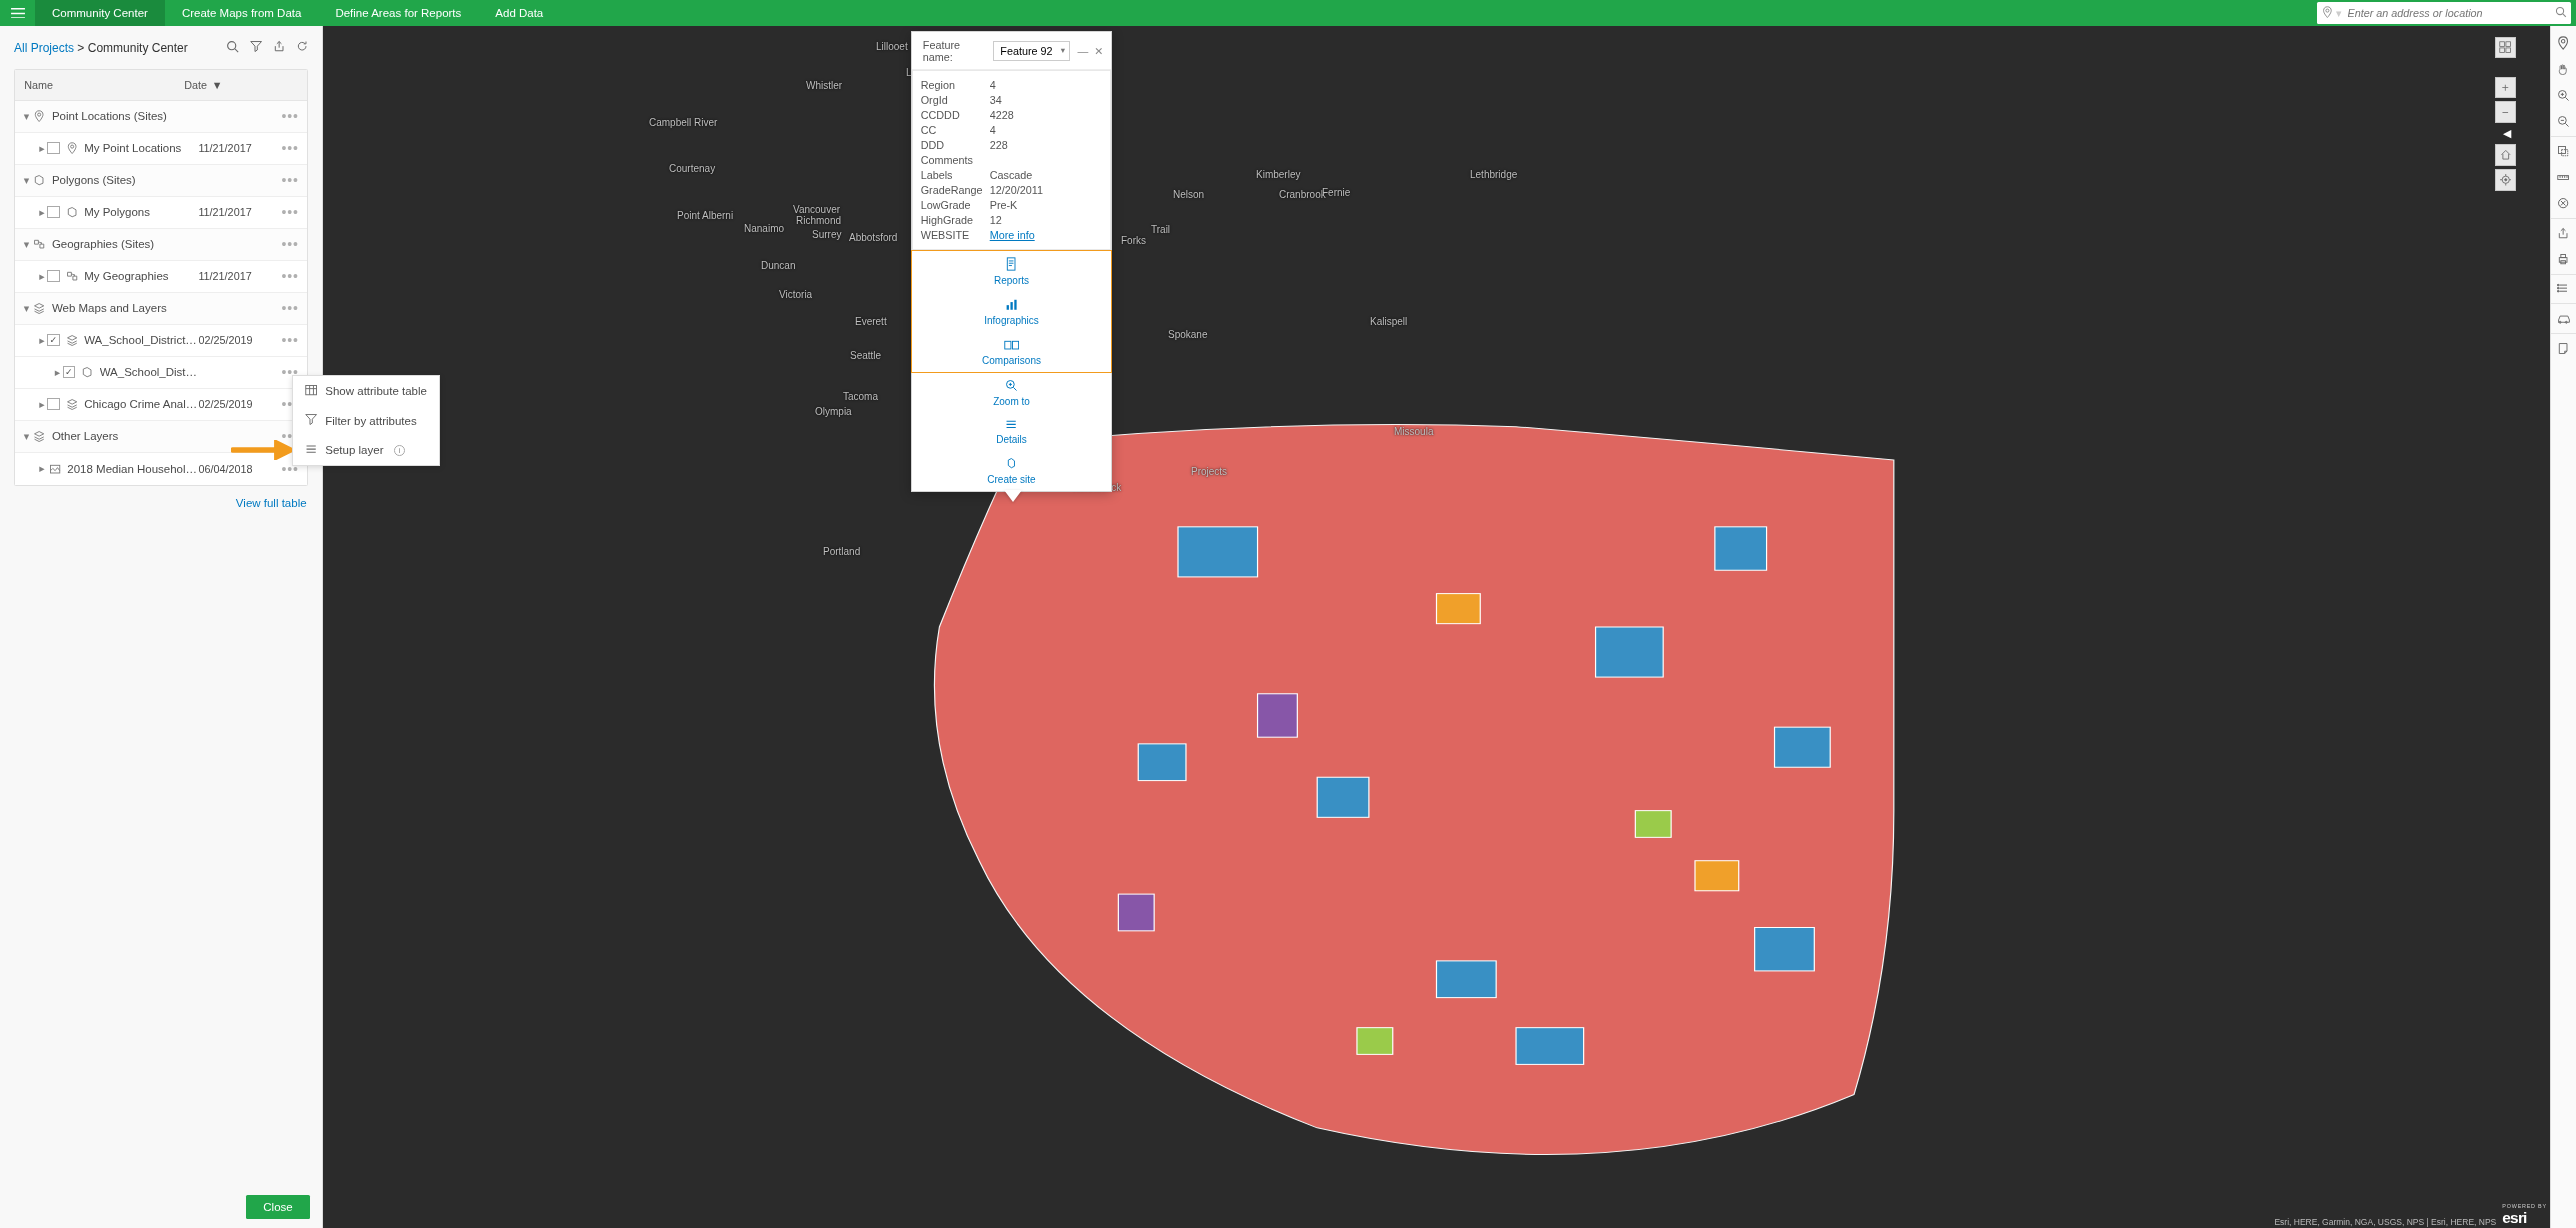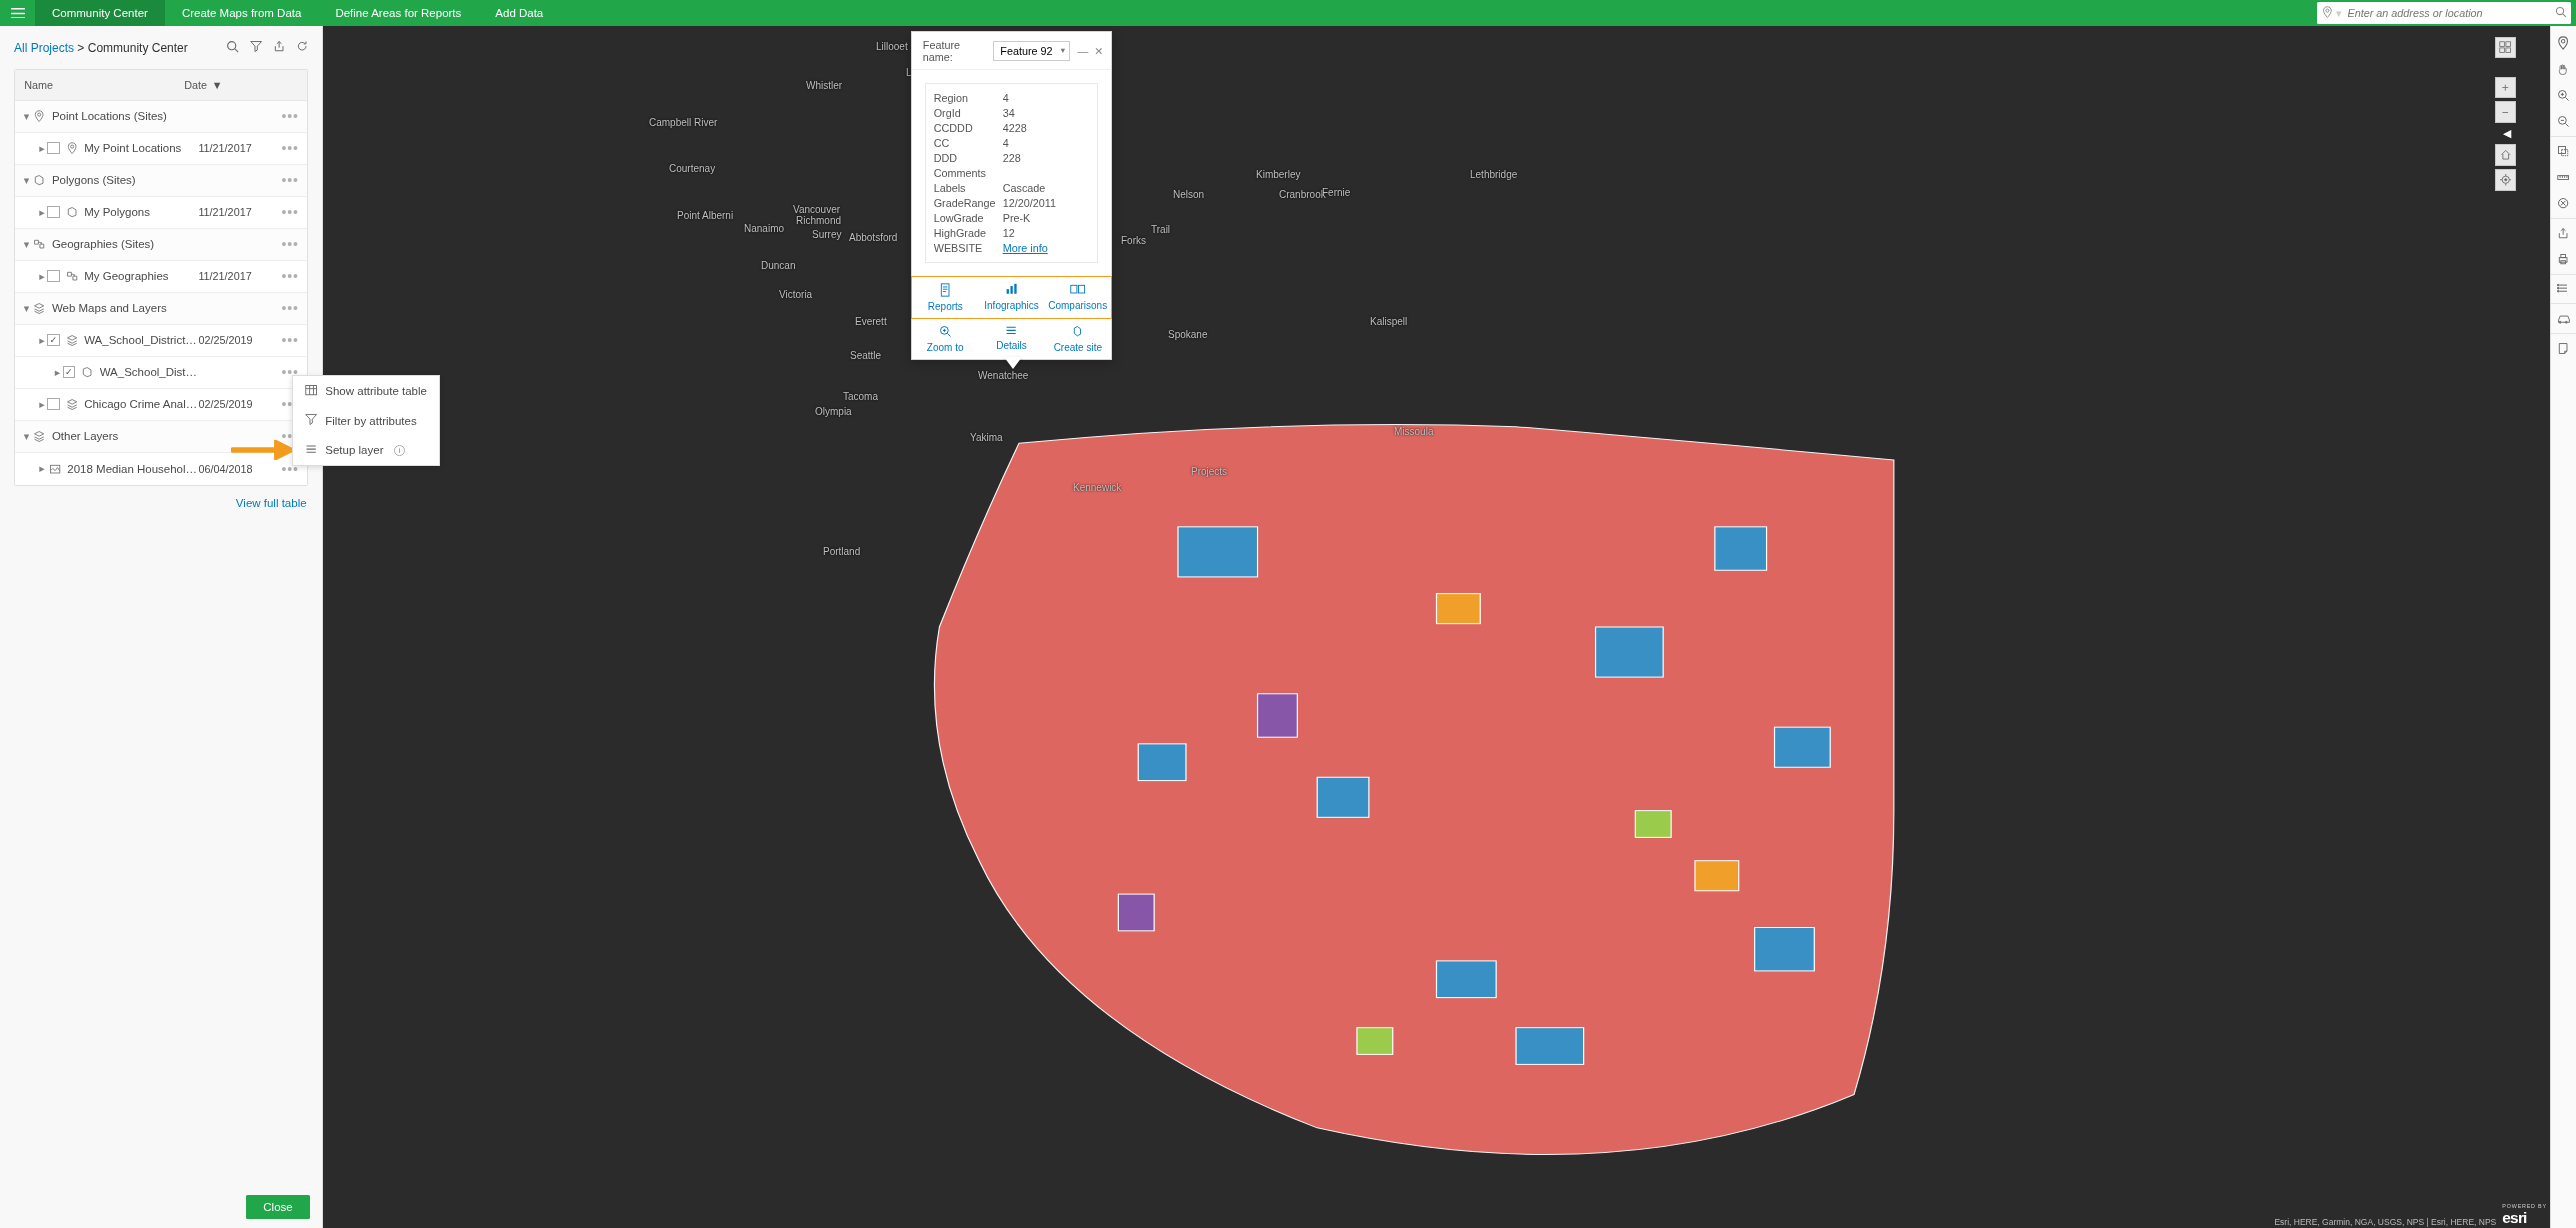--- a/index.html
+++ b/index.html
@@ -65,27 +65,27 @@
 
 
 .popup { position:absolute; left:588px; top:4.6px; width:201px; background:#fff; border:0.8px solid #d5d5d5; box-shadow:0 3.1px 10.8px rgba(0,0,0,.25); z-index:15; }
 .popup .titlebar { display:flex; align-items:center; gap:7.7px; padding:7.7px 7.7px 6.1px 10.8px; border-bottom:0.8px solid #eee; }
 .popup .titlebar .ttl { font-size:10.8px; color:#555; }
 .popup .titlebar select, .featuresel { border:0.8px solid #ccc; padding:3.1px 15.4px 3.1px 6.1px; font-size:10.8px; background:#fff; appearance:none; position:relative; }
 .featurewrap { position:relative; display:inline-block; }
 .featurewrap::after { content:"▾"; position:absolute; right:4.6px; top:3.8px; font-size:8.5px; color:#777; pointer-events:none; }
 .popup .winbtns { margin-left:auto; display:flex; gap:6.1px; color:#888; }
 .popup .winbtns span { cursor:pointer; }
-.popup .body { margin:13px; border:0.8px solid #e8e8e8; padding:6.1px 7.7px; font-size:10.8px; }
+.popup .body { margin:0; border:0.8px solid #e8e8e8; padding:6.1px 7.7px; font-size:10.8px; }
 .popup .kv { display:flex; padding:1.5px 0; }
 .popup .kv .k { width:69px; color:#555; }
 .popup .kv .v { color:#555; }
 .popup .kv .v a { color:#0079c1; text-decoration:underline; }
 .popup .actions { border-top:0.8px solid #eee; }
-.popup .arow { display:flex; }
+.popup .arow { display:flex;flex-direction:column; }
 .popup .arow.first { border:1.5px solid #f29b1d; margin:-0.8px; }
 .popup .abtn { flex:1; text-align:center; padding:6.1px 3.1px; color:#0079c1; font-size:10px; cursor:pointer; }
 .popup .abtn .aicon { display:block; margin-bottom:1.5px; font-size:12.3px; }
 .popup-tail { position:absolute; left:50%; bottom:-10.8px; margin-left:-7.7px; width:0; height:0; border-left:9.2px solid transparent; border-right:9.2px solid transparent; border-top:12.3px solid #fff; filter: drop-shadow(0 1.5px 1.5px rgba(0,0,0,.2)); }
 
 
 .mapctrls { position:absolute; right:34px; top:10.8px; display:flex; flex-direction:column; gap:3.1px; z-index:10; }
 .mapctrls .btn { width:21.5px; height:21.5px; background:#e8e8e8; border:0.8px solid #c8c8c8; display:flex; align-items:center; justify-content:center; color:#666; cursor:pointer; font-size:11.5px; }
 .mapctrls .gap { height:12.3px; }
 .mapctrls .wedge { position:relative; right:4.6px; color:#fff; height:15.4px; display:flex; align-items:center; justify-content:flex-end; }

